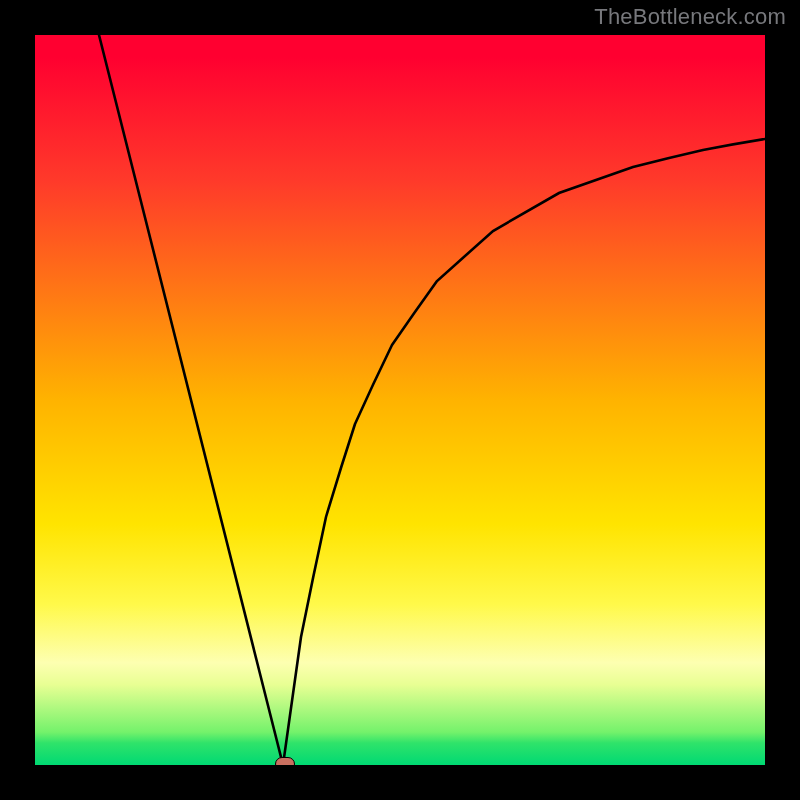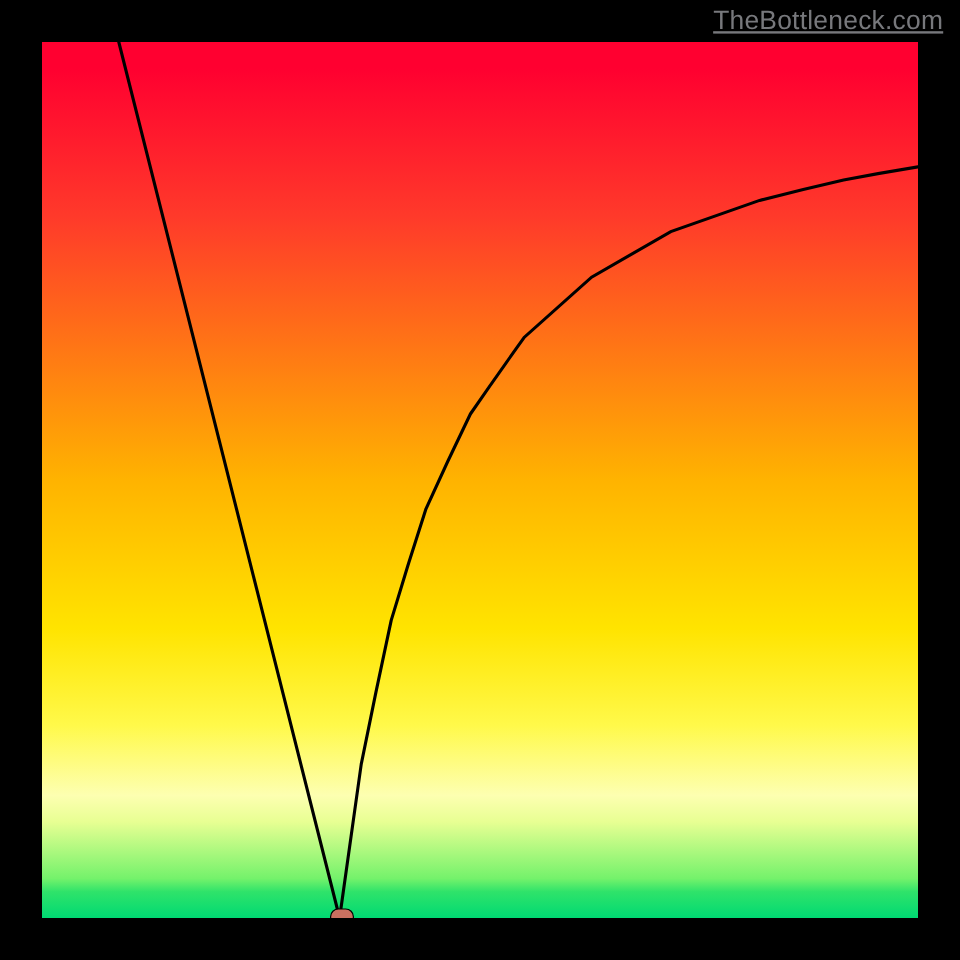--- a/index.html
+++ b/index.html
@@ -19,21 +19,20 @@
   .attribution {
     position: absolute;
     top: 4px;
     right: 14px;
     font-family: Arial, Helvetica, sans-serif;
     font-size: 22px;
     font-weight: 500;
     color: #77787c;
     letter-spacing: 0.2px;
     user-select: none;
-    text-decoration: underline;
   }
   .plot-area {
     position: absolute;
     left: 35px;
     top: 35px;
     width: 730px;
     height: 730px;
     background: linear-gradient(
       to bottom,
       #ff0030 0%,

